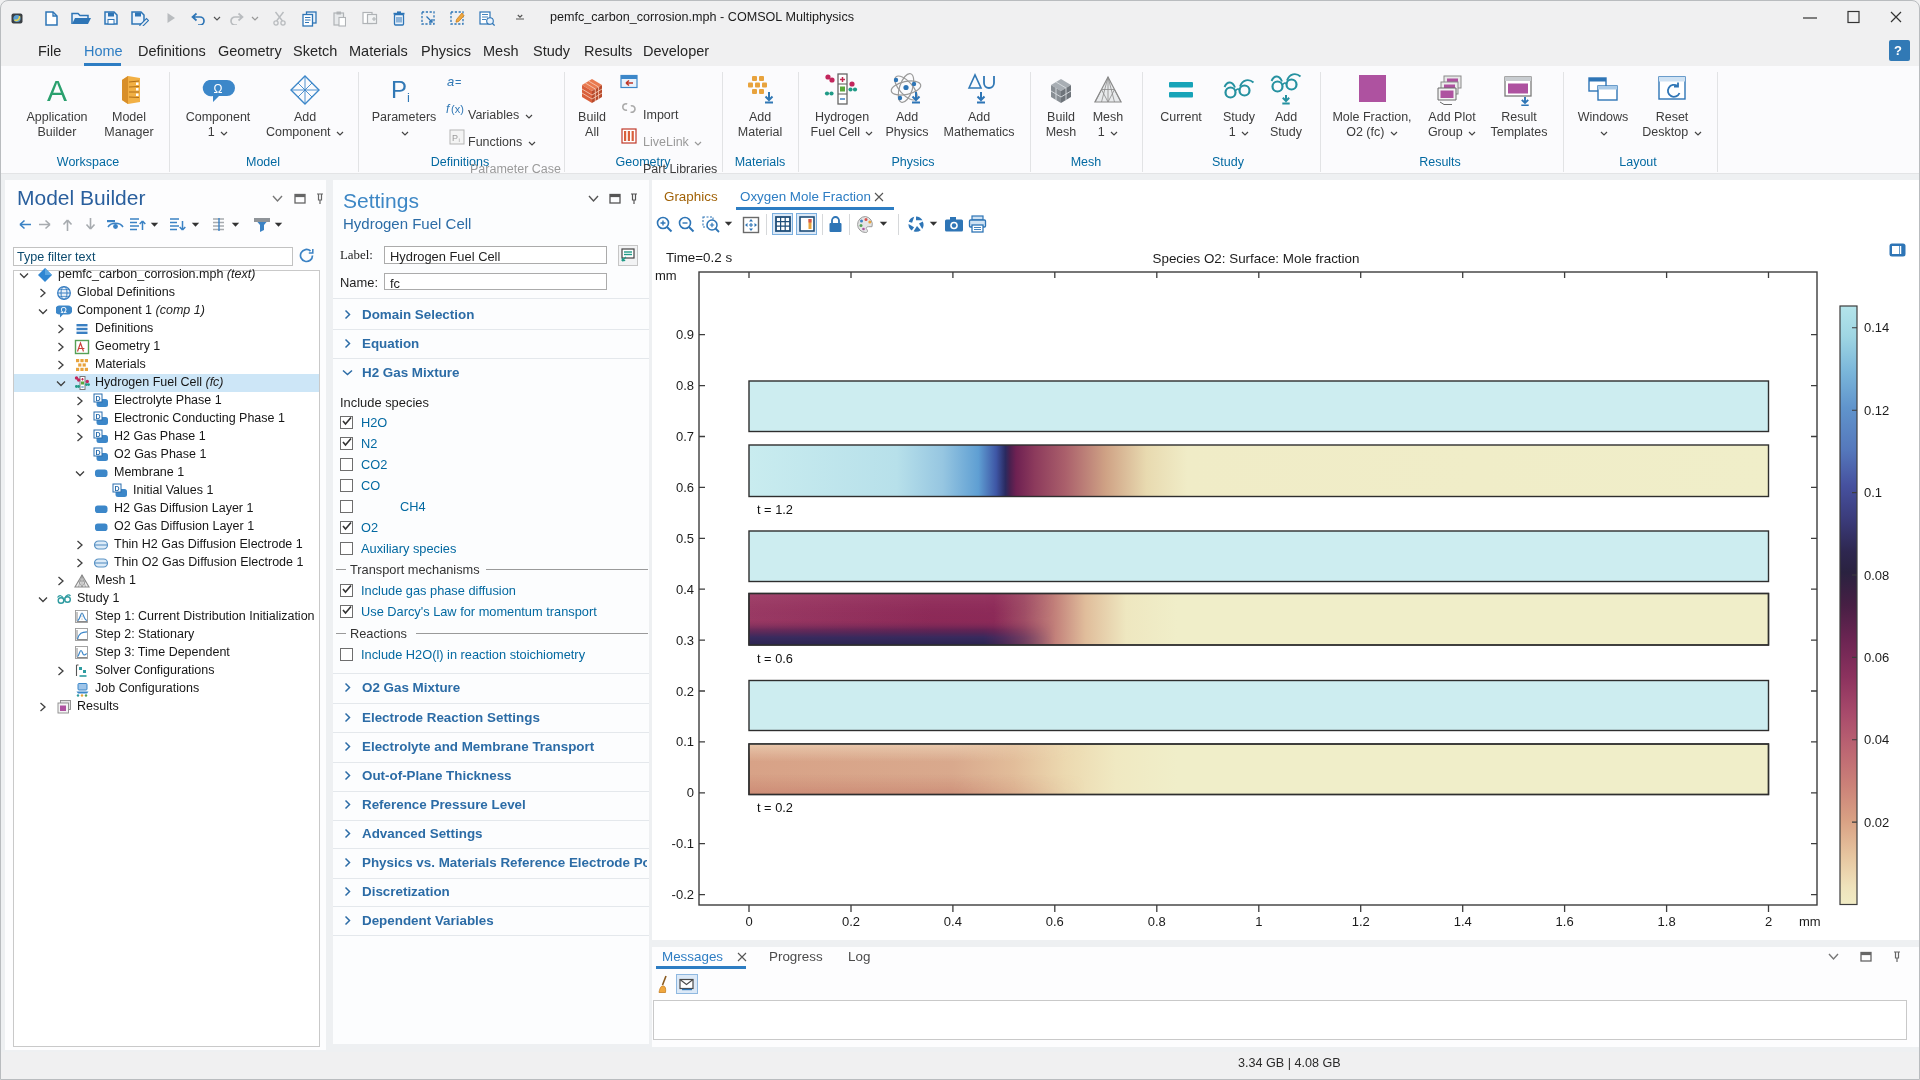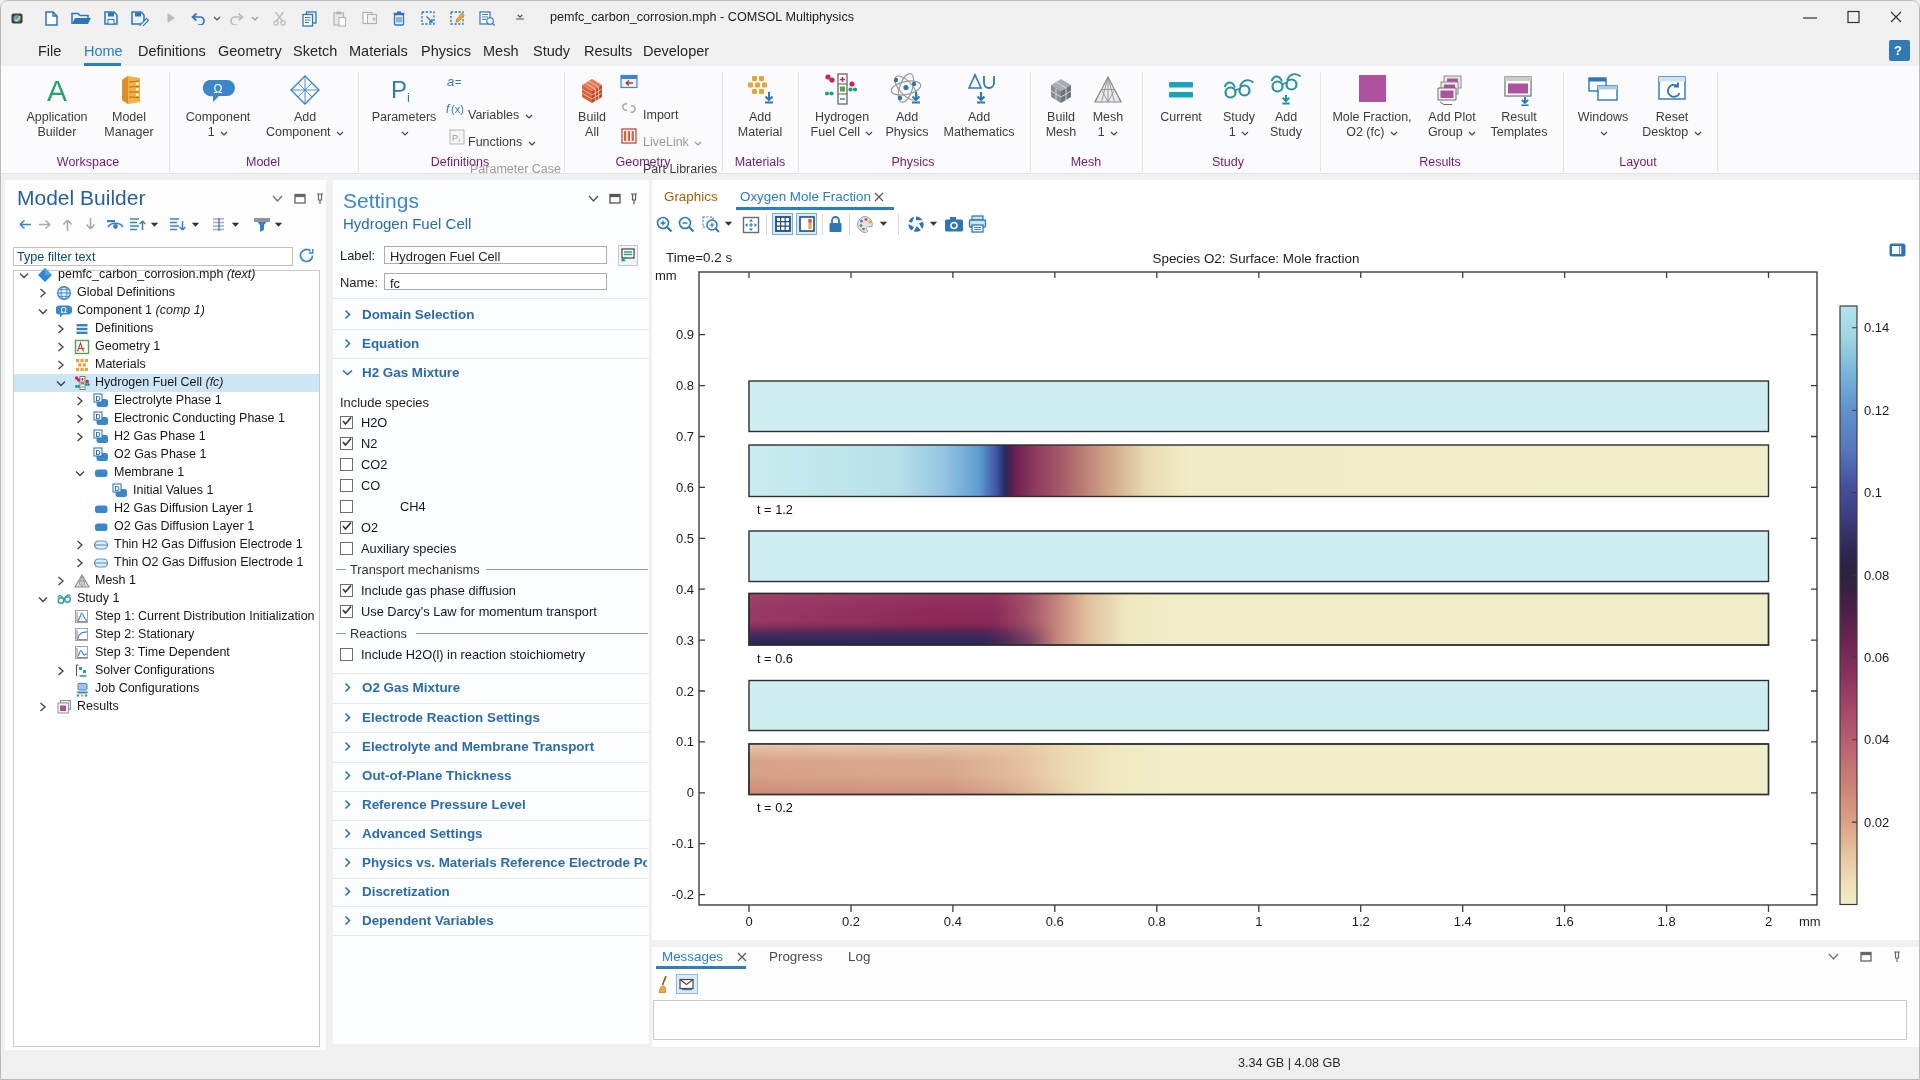--- a/index.html
+++ b/index.html
@@ -2,26 +2,26 @@
 <html><head>
 <meta charset="utf-8">
 <style>
 html,body{margin:0;padding:0;}
 body{width:1920px;height:1080px;position:relative;overflow:hidden;background:#eef0f2;
  font-family:"Liberation Sans",sans-serif;color:#1e1e1e;-webkit-font-smoothing:antialiased;}
 .abs{position:absolute;}
 .tx{position:absolute;white-space:nowrap;}
 svg{display:block;}
 .rlab{position:absolute;font-size:12.5px;color:#3c3c3c;text-align:center;white-space:nowrap;line-height:14.6px;}
-.glab{position:absolute;font-size:12.5px;color:#701a75;text-align:center;white-space:nowrap;}
+.glab{position:absolute;font-size:12.5px;color:#0369a1;text-align:center;white-space:nowrap;}
 .vsep{position:absolute;width:1px;background:#e2e3e5;top:72px;height:100px;}
 .mitem{position:absolute;font-size:14.5px;color:#262626;top:43px;}
 .srow{position:absolute;font-size:12.5px;color:#3c3c3c;white-space:nowrap;margin-top:32px;}
 .cbx{position:absolute;width:13px;height:13px;background:#fff;border:1px solid #6e6e6e;box-sizing:border-box;}
-.cblab{position:absolute;font-size:12.8px;color:#0f172a;white-space:nowrap;}
+.cblab{position:absolute;font-size:12.8px;color:#0369a1;white-space:nowrap;}
 .sech{position:absolute;font-size:13.4px;font-weight:700;color:#2c6ca6;white-space:nowrap;}
 .sepln{position:absolute;height:1px;background:#e4e8ec;left:333px;width:316px;}
 .trow{position:absolute;font-size:12.5px;color:#161616;white-space:nowrap;}
 </style>
 </head>
 <body>
 
 <div class="abs" style="left:0;top:0;width:1920px;height:36px;background:#f0f0f1;"></div>
 <div class="tx" style="left:550px;top:10px;font-size:12.6px;color:#1b1b1b;">pemfc_carbon_corrosion.mph - COMSOL Multiphysics</div>
 
@@ -653,21 +653,21 @@
       <rect x="2" y="4" width="10.5" height="10" fill="#f4f4f4" stroke="#8a8a8a" stroke-width="0.9"></rect>
       <rect x="4" y="6.5" width="6" height="5.5" fill="#ae52a0"></rect>
     </svg>
 <div class="trow" style="left:77px;top:699px;">Results</div>
 </div>
 
 <div class="abs" style="left:333px;top:180px;width:316px;height:864px;background:#fcfdfe;"></div>
 <div class="tx" style="left:343px;top:189px;font-size:21px;color:#3d87c5;">Settings</div>
 <div class="tx" style="left:343px;top:215px;font-size:15px;color:#2c6ca6;">Hydrogen Fuel Cell</div>
 <div id="settings">
-<div class="tx" style="left:340px;top:248px;font-size:12.9px;">Label:</div>
+<div class="tx" style="left:340px;top:248px;font-size:12.9px;font-family:Liberation Serif, serif;">Label:</div>
 <div class="abs" style="left:384px;top:246px;width:223px;height:18px;background:#fff;border:1px solid #ababab;box-sizing:border-box;"></div>
 <div class="tx" style="left:390px;top:249px;font-size:12.9px;">Hydrogen Fuel Cell</div>
 <div class="abs" style="left:618px;top:245px;width:20px;height:21px;background:#f2f3f4;border:1px solid #c6c6c6;box-sizing:border-box;"></div>
 <svg class="abs" style="left:621px;top:248px;" width="14" height="14">
       <rect x="1" y="1" width="12" height="9" fill="#fff" stroke="#444" stroke-width="1.2"></rect>
       <line x1="3" y1="4" x2="11" y2="4" stroke="#1f9a86" stroke-width="1.4"></line>
       <line x1="3" y1="6.5" x2="11" y2="6.5" stroke="#1f9a86" stroke-width="1.4"></line>
       <path d="M1 13 L5 9 M1 13 l3.2 -0.6 M1 13 l0.6 -3.2" stroke="#1f9a86" stroke-width="1.2"></path>
     </svg>
 <div class="tx" style="left:340px;top:275px;font-size:12.9px;">Name:</div>

